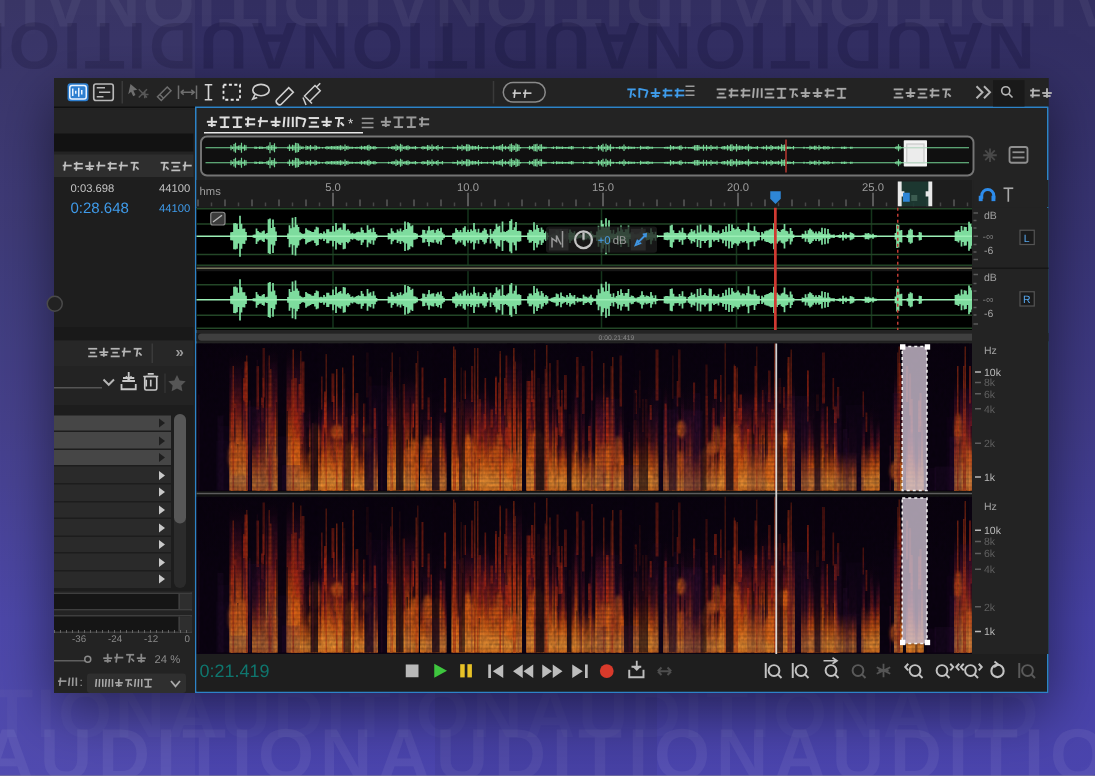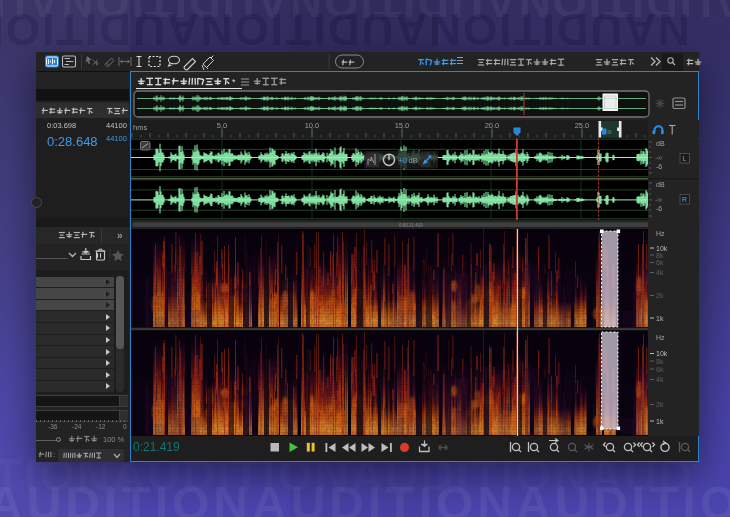--- a/index.html
+++ b/index.html
@@ -52,21 +52,21 @@
         <line x1="9.4" y1="4.1" x2="13.1" y2="4.1"></line>
         <line x1="8.2" y1="6.6" x2="14.2" y2="6.6"></line>
         <line x1="15.8" y1="3.4" x2="21.8" y2="3.4"></line>
         <line x1="17.6" y1="0.8" x2="16.9" y2="6.8"></line>
       </g>
     </svg>
   </div>
 <div class="abs" style="left:36px;top:118px;width:93px;height:100px;background:#1e1e1e"></div>
 <div class="abs" style="left:47px;top:121px;font-size:7.5px;color:#c2c2c2">0:03.698</div>
 <div class="abs" style="left:106px;top:121px;font-size:7.5px;color:#c2c2c2">44100</div>
-<div class="abs" style="left:47px;top:133.5px;font-size:13px;color:#3f9bea">0:28.648</div>
+<div class="abs" style="left:47px;top:133.5px;font-size:10px;color:#3f9bea">0:28.648</div>
 <div class="abs" style="left:106px;top:133.5px;font-size:7.5px;color:#3f9bea">44100</div>
 <div class="abs" style="left:31px;top:197px;width:11px;height:11px;border-radius:50%;border:1.5px solid #4a4a4a;background:#222"></div>
 <div class="abs" style="left:36px;top:218px;width:93px;height:9px;background:#191919"></div>
 <div class="abs" style="left:36px;top:227px;width:93px;height:17px;background:#272727"></div>
 <div class="abs" style="left:58px;top:231px">
     <svg width="38" height="7.5" viewBox="0 0 38 7.5" style="overflow:visible">
       <g stroke="#b4b4b4" stroke-width="1.16" opacity="1">
         <line x1="0.8" y1="1.5" x2="6.8" y2="1.5"></line>
         <line x1="1.9" y1="4.1" x2="5.6" y2="4.1"></line>
         <line x1="0.8" y1="6.6" x2="6.8" y2="6.6"></line>
@@ -145,21 +145,21 @@
         <line x1="10.1" y1="0.8" x2="9.4" y2="6.8"></line>
         <line x1="16.1" y1="1.5" x2="21.4" y2="1.5"></line>
         <line x1="18.8" y1="1.5" x2="18.0" y2="6.8"></line>
         <line x1="19.5" y1="4.1" x2="21.4" y2="6.0"></line>
         <line x1="23.2" y1="3.8" x2="29.2" y2="3.8"></line>
         <line x1="26.2" y1="0.8" x2="26.2" y2="6.8"></line>
         <line x1="24.0" y1="5.6" x2="28.5" y2="5.6"></line>
       </g>
     </svg>
   </div>
-<div class="abs" style="left:103px;top:435px;font-size:7.5px;color:#8a8a8a">100 %</div>
+<div class="abs" style="left:103px;top:435px;font-size:7.5px;color:#8a8a8a">24 %</div>
 <div class="abs" style="left:38px;top:451px">
     <svg width="14" height="7" viewBox="0 0 14 7" style="overflow:visible">
       <g stroke="#9a9a9a" stroke-width="1.08" opacity="1">
         <line x1="0.7" y1="3.1" x2="6.3" y2="3.1"></line>
         <line x1="2.4" y1="0.7" x2="1.8" y2="6.3"></line>
         <line x1="8.4" y1="0.7" x2="7.8" y2="6.3"></line>
         <line x1="10.6" y1="0.7" x2="10.4" y2="6.3"></line>
         <line x1="12.9" y1="0.7" x2="12.9" y2="6.3"></line>
       </g>
     </svg>

